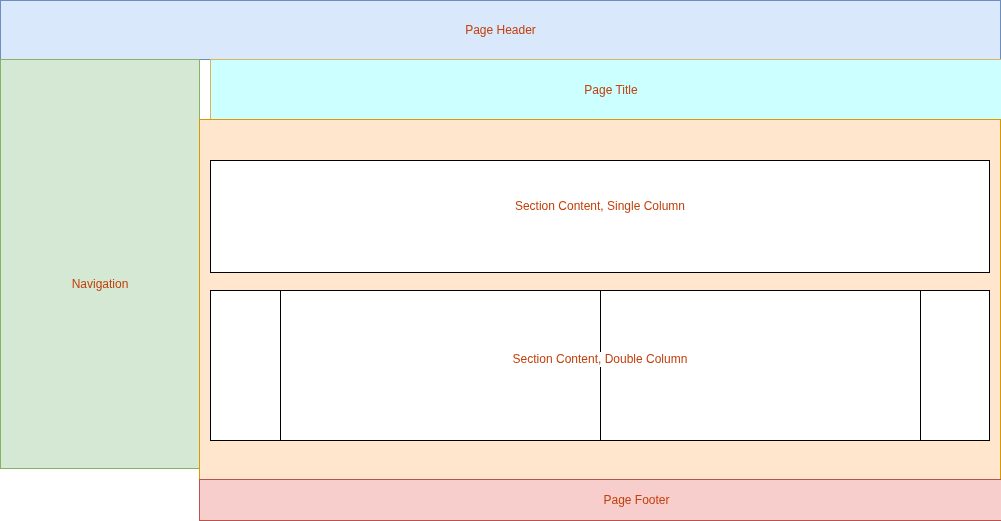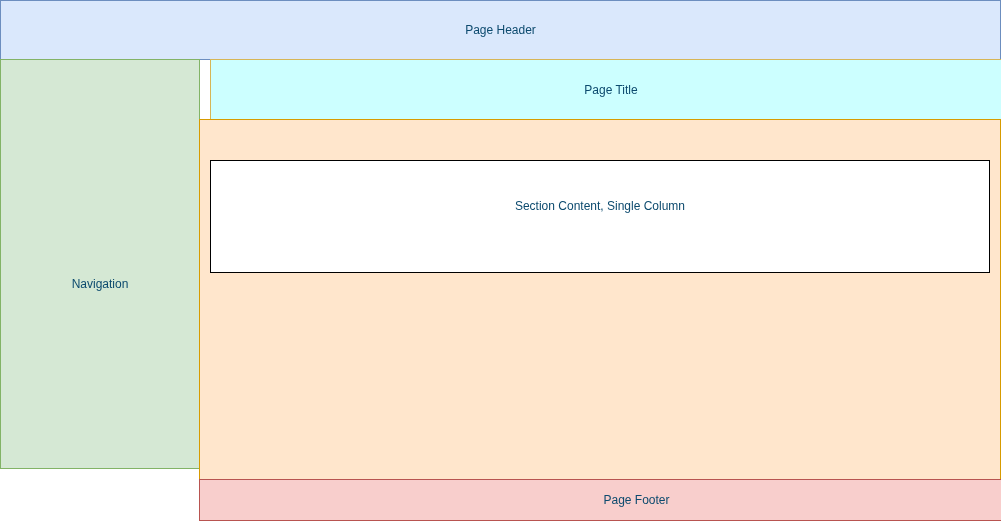--- a/index.html
+++ b/index.html
@@ -8,21 +8,21 @@
     background: #ffffff;
     font-family: "Liberation Sans", "DejaVu Sans", sans-serif;
   }
   .canvas {
     position: relative;
     width: 1001px;
     height: 521px;
     background: #ffffff;
     overflow: hidden;
     font-size: 12px;
-    color: #0c4a6e;
+    color: #c2410c;
   }
   .region {
     position: absolute;
     box-sizing: border-box;
   }
   .centered {
     display: flex;
     align-items: center;
     justify-content: center;
     text-align: center;
@@ -136,20 +136,26 @@
     <span class="label">Page Title</span>
   </div>
 
   <div class="region section-content">
 
 
     <div class="region single-column">
       <span class="label">Section Content, Single Column</span>
     </div>
 
+    <div class="region double-column">
+      <div class="divider divider-left"></div>
+      <div class="divider divider-middle"></div>
+      <div class="divider divider-right"></div>
+      <span class="label">Section Content, Double Column</span>
+    </div>
 
   </div>
 
   <div class="region page-footer centered">
     <span class="label">Page Footer</span>
   </div>
 
 </div>
 
 </body></html>

